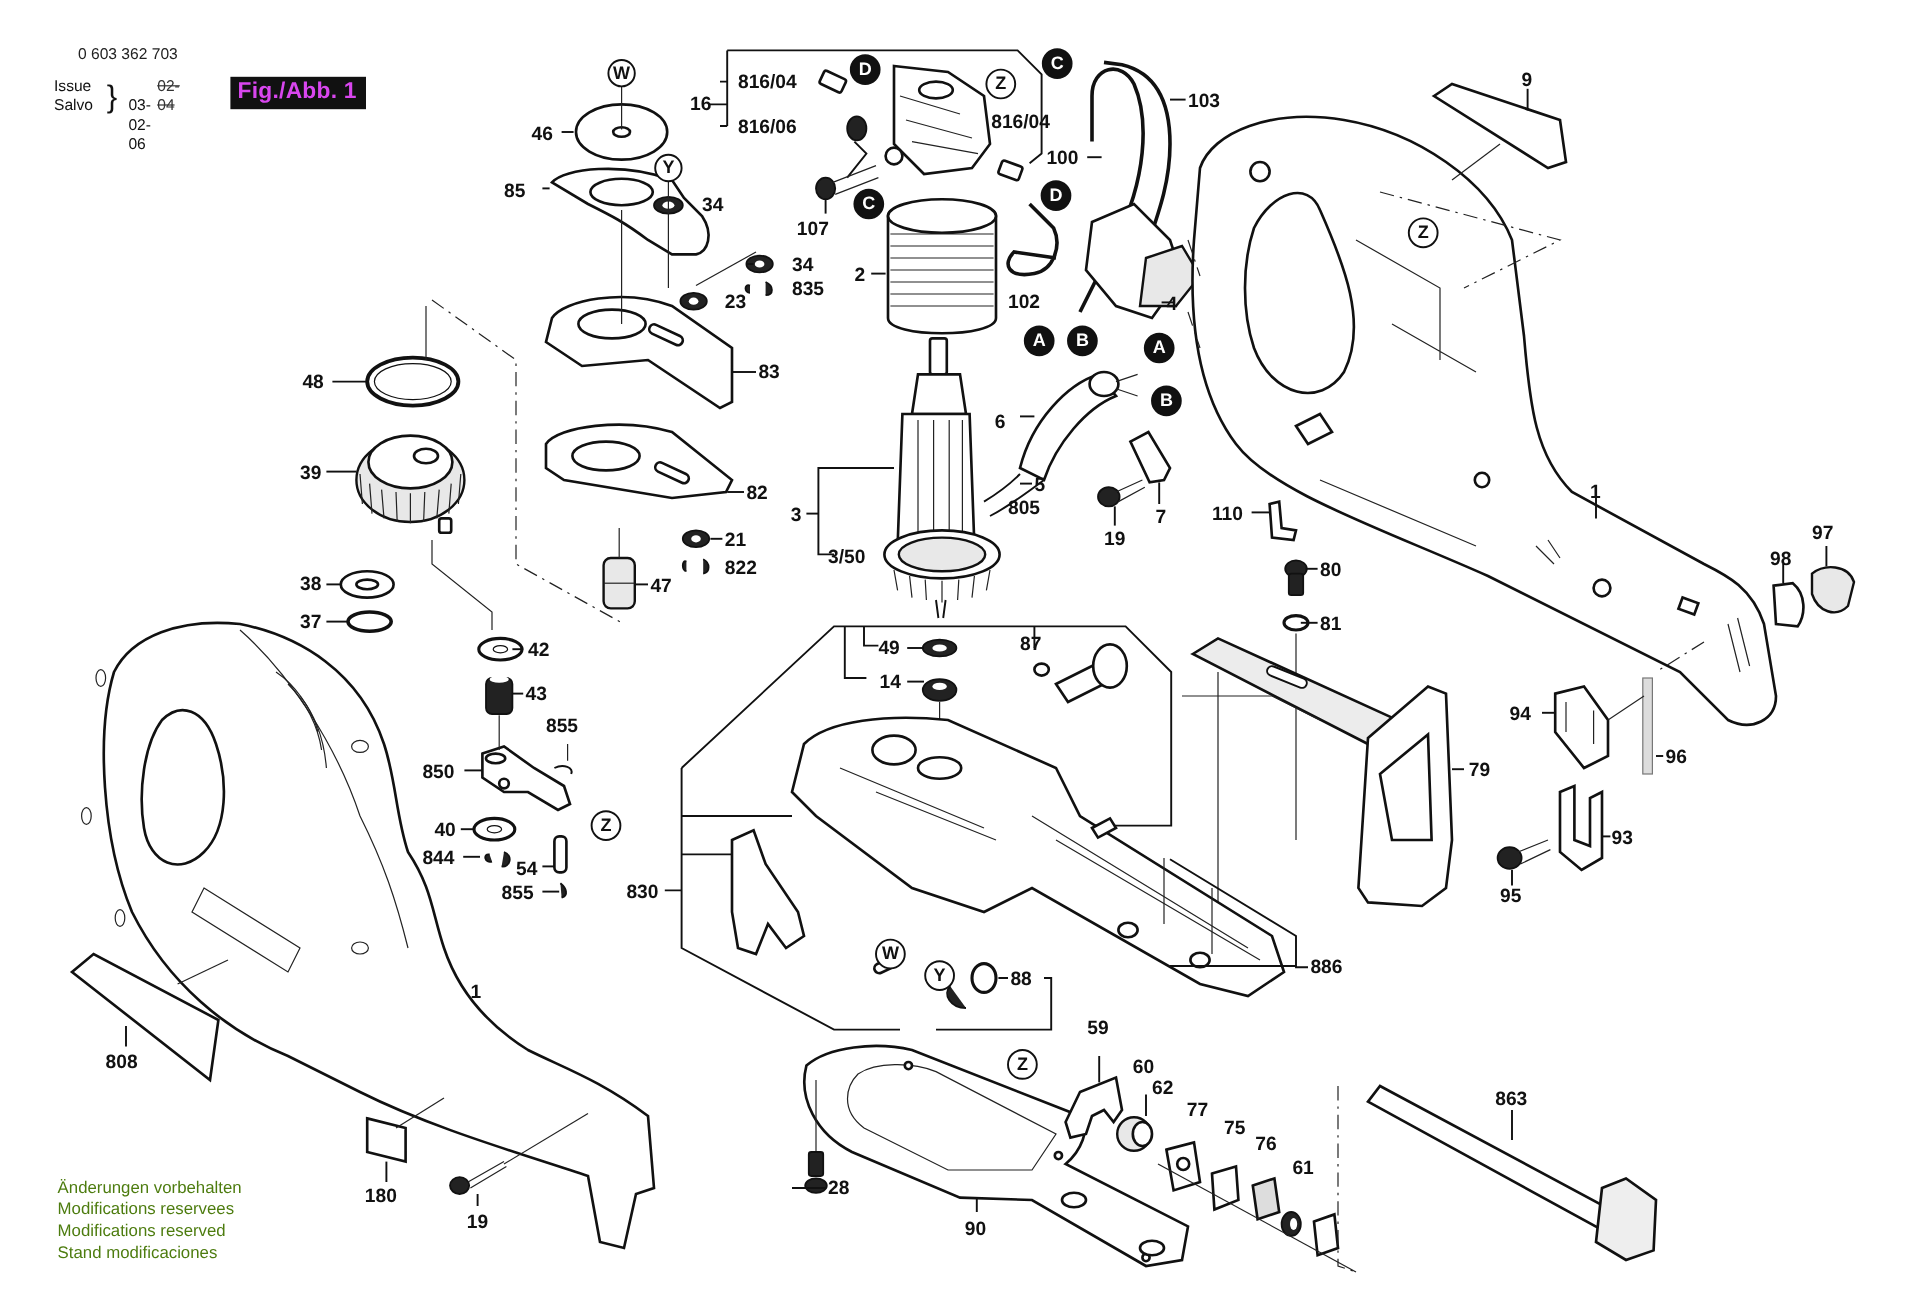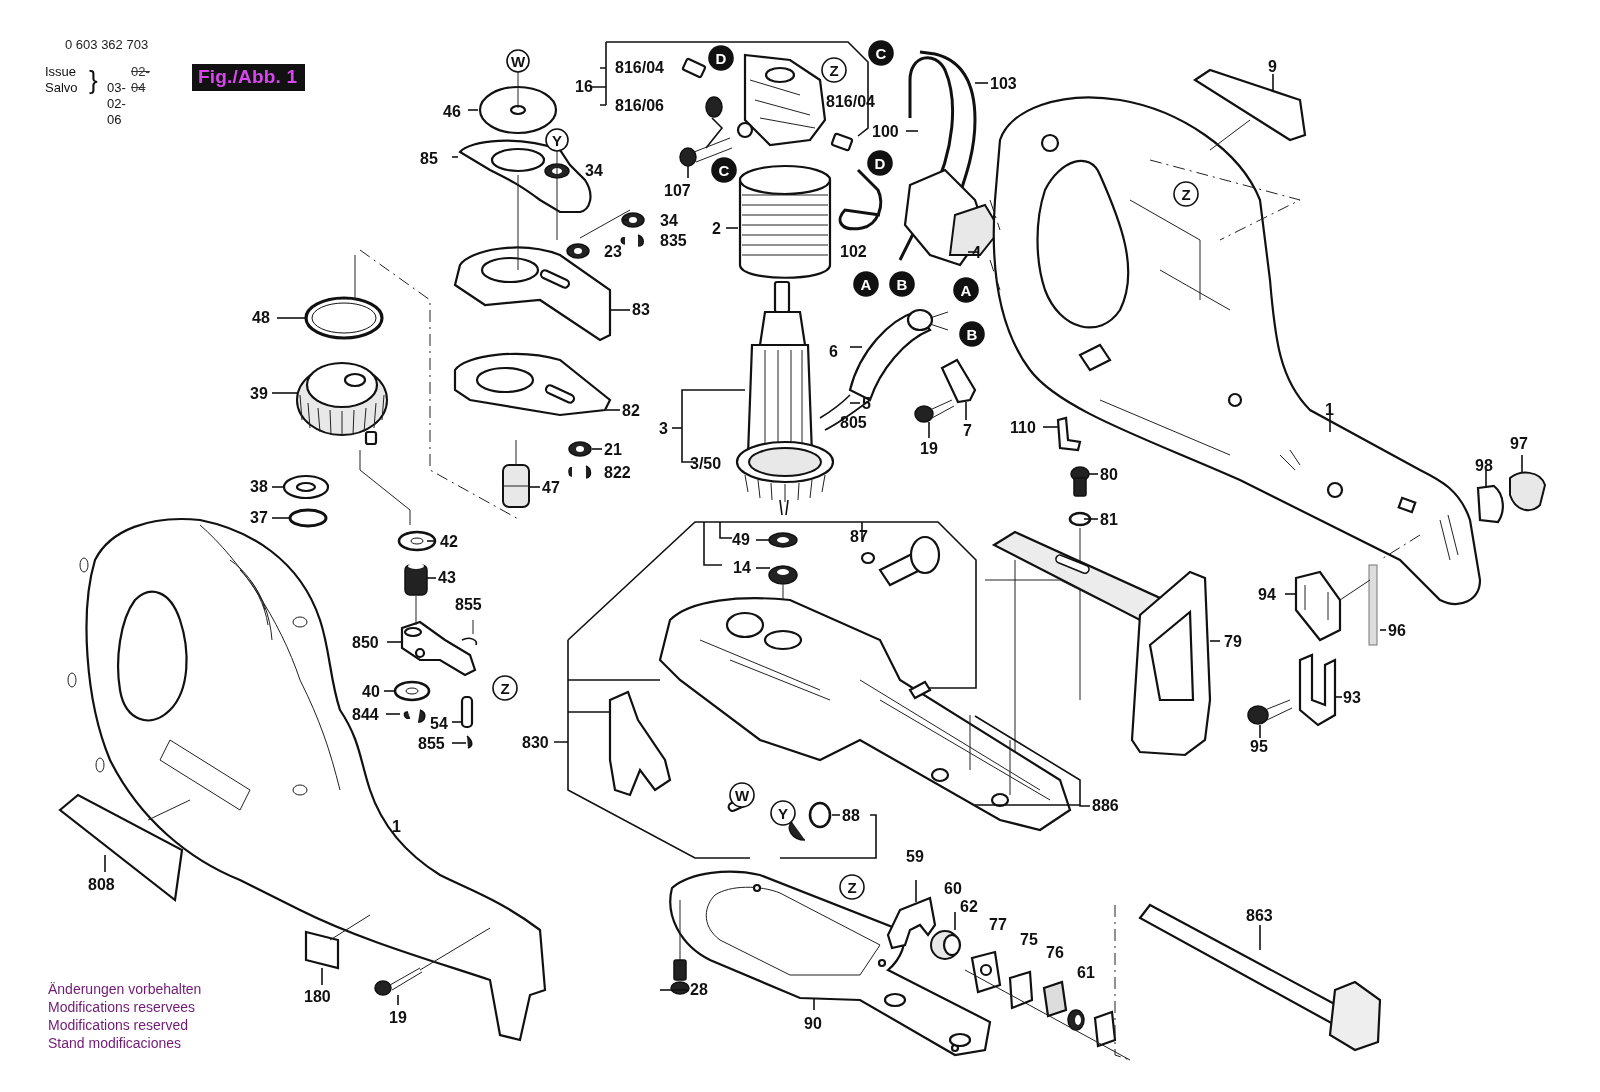--- a/index.html
+++ b/index.html
@@ -6,21 +6,21 @@
   body { width: 1600px; height: 1092px; position: relative; overflow: hidden;
          font-family: "Liberation Sans", sans-serif; color: #111; }
   #canvas { position: absolute; left: 0; top: 0; width: 1600px; height: 1092px; }
   .hdr { position: absolute; font-size: 13px; line-height: 16px; color: #222; }
   .fig-badge { position: absolute; left: 192px; top: 64px; background: #111; color: #d946ef;
                font-weight: bold; font-size: 19px; padding: 2px 8px 3px 6px; letter-spacing: 0.2px; }
   .stand-block { position: absolute; left: 45px; top: 64px; font-size: 13px; line-height: 16px; }
   .stand-block .brace { position: absolute; left: 44px; top: 0px; font-size: 26px; line-height: 32px; font-weight: 300; }
   .stand-block .old { position: absolute; left: 62px; top: 0px; text-decoration: line-through; color: #333; margin-left: 24px; }
   .stand-block .new { position: absolute; left: 62px; top: 16px; }
-  .footer { position: absolute; left: 48px; top: 980px; font-size: 14px; line-height: 18px; color: #701a75; }
+  .footer { position: absolute; left: 48px; top: 980px; font-size: 14px; line-height: 18px; color: #4d7c0f; }
   .lbl { font-family: "Liberation Sans", sans-serif; font-weight: bold; font-size: 16px; fill: #111; }
   .ln { stroke: #111; stroke-width: 1.6; fill: none; }
   .thin { stroke: #222; stroke-width: 1; fill: none; }
   .dash { stroke: #222; stroke-width: 1; fill: none; stroke-dasharray: 12 5 2 5; }
   .part { stroke: #111; stroke-width: 2.2; fill: #fff; }
   .partg { stroke: #111; stroke-width: 2; fill: #e8e8e8; }
   .dark { fill: #222; stroke: #111; stroke-width: 1.5; }
   .circ-o { fill: #fff; stroke: #111; stroke-width: 1.6; }
   .circ-f { fill: #111; stroke: #111; stroke-width: 1.6; }
   .ct-o { font-family: "Liberation Sans", sans-serif; font-weight: bold; font-size: 15px; fill: #111; text-anchor: middle; dominant-baseline: central; }

